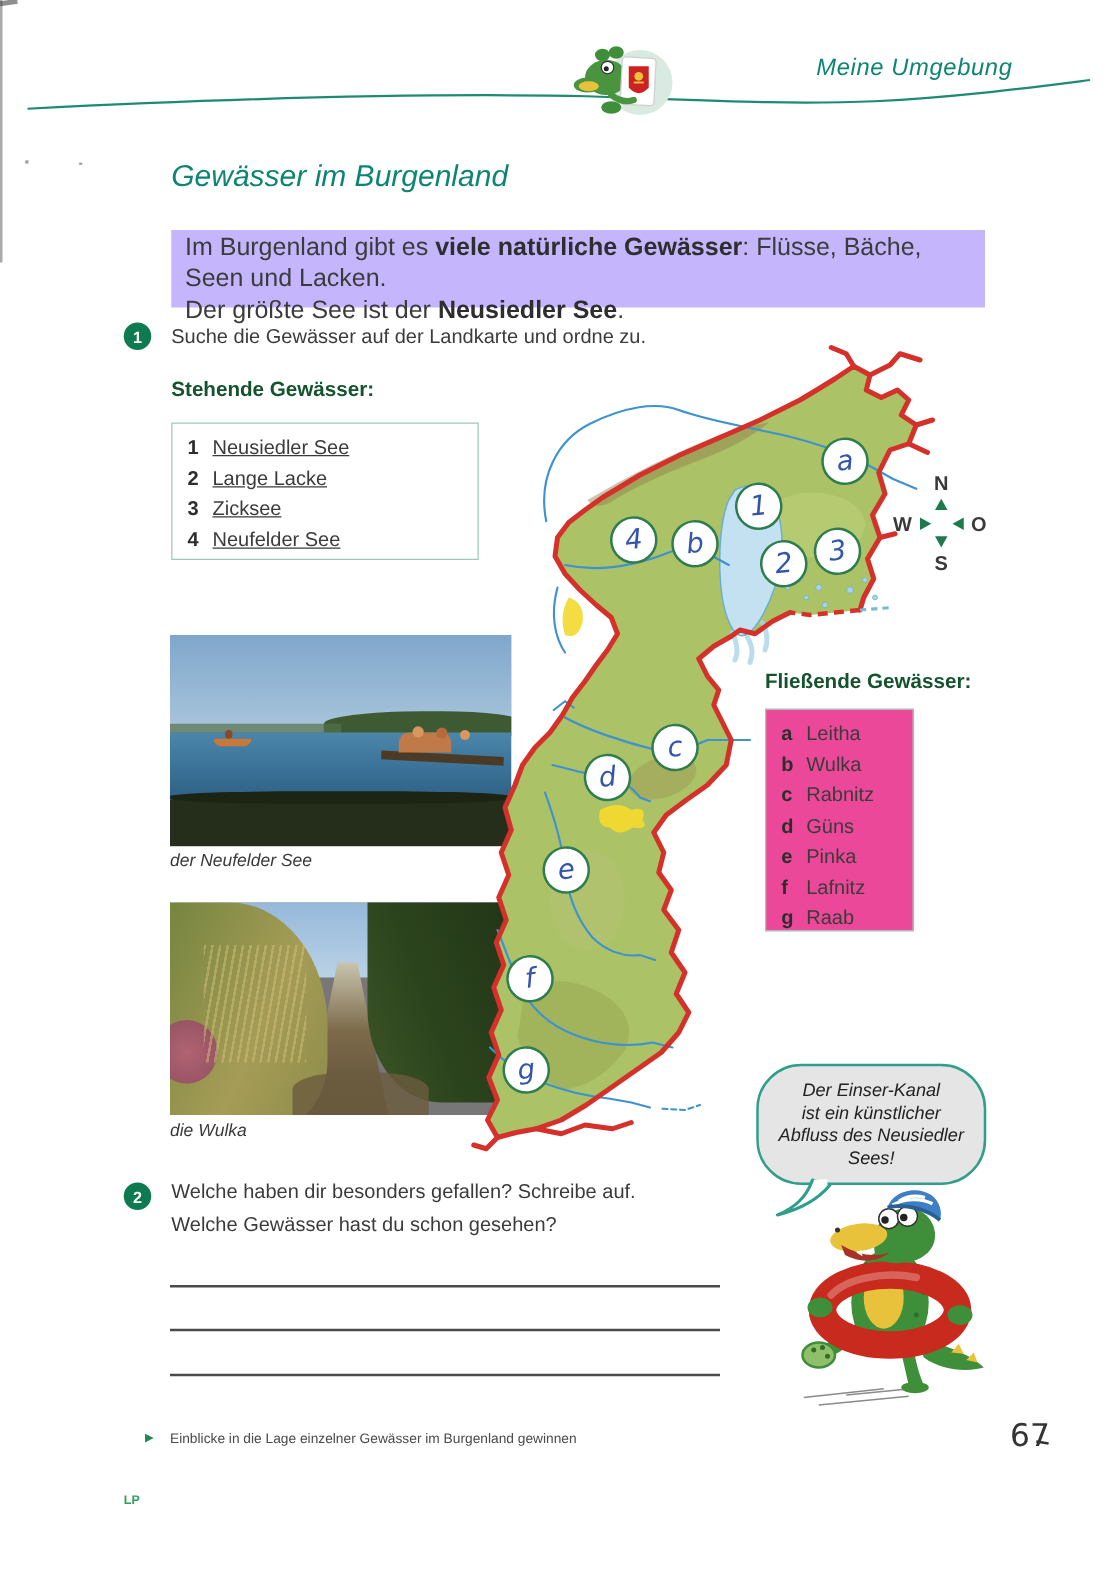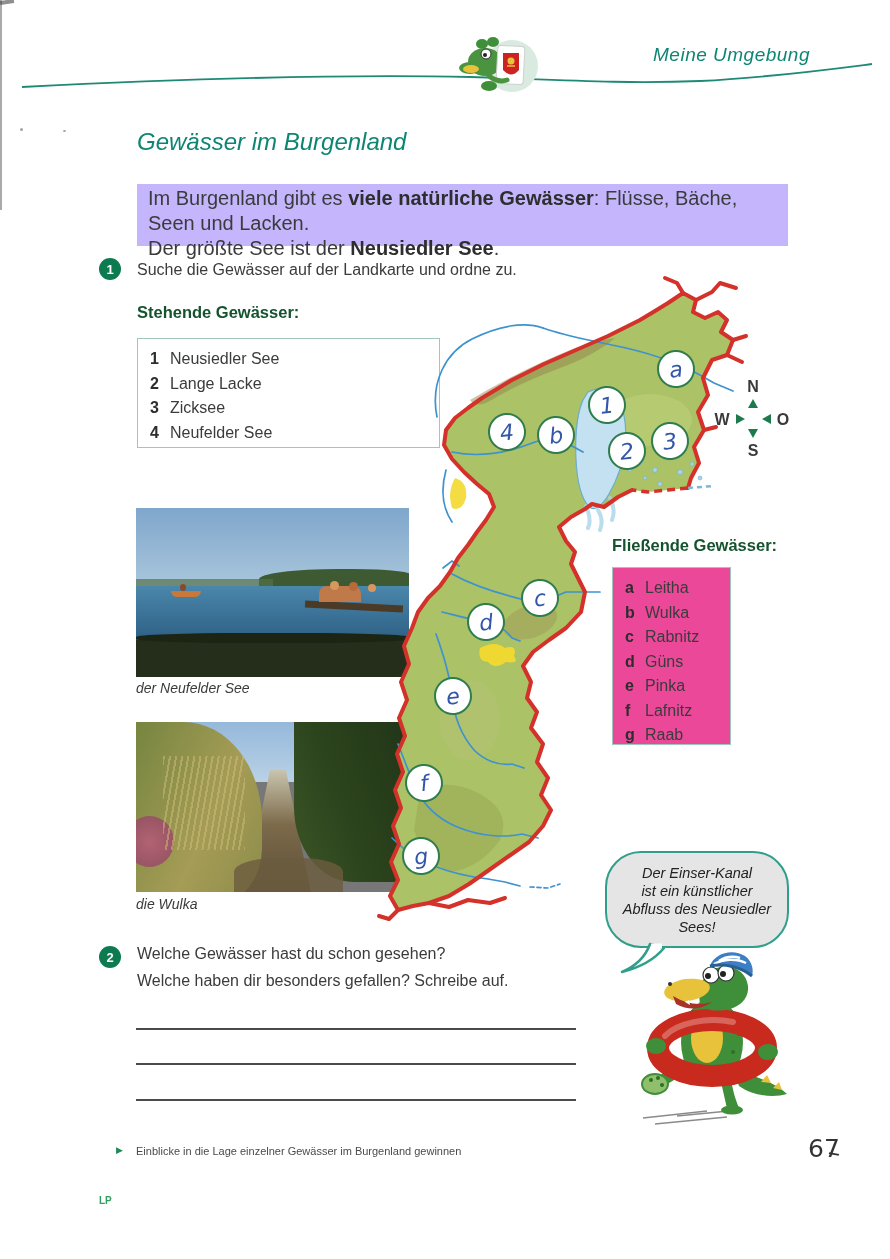--- a/index.html
+++ b/index.html
@@ -86,21 +86,21 @@
 <div class="abs" id="page-title">Gewässer im Burgenland</div>
 <div class="abs" id="intro">
   <div><span>Im Burgenland gibt es </span><b>viele natürliche Gewässer</b><span>: Flüsse, Bäche, Seen und Lacken.</span></div>
   <div><span>Der größte See ist der </span><b>Neusiedler See</b><span>.</span></div>
 </div>
 
 <div class="abs tasknum" style="left:99px;top:258px;">1</div>
 <div class="abs tasktext" style="left:137px;top:256px;">Suche die Gewässer auf der Landkarte und ordne zu.</div>
 
 <div class="abs list-head" style="left:137px;top:303px;">Stehende Gewässer:</div>
-<div class="abs list-box" style="left:137px;top:338px;width:303px;height:110px;">
+<div class="abs list-box" style="left:137px;top:338px;width:246px;height:110px;text-decoration:underline;">
   <div class="list-row"><span class="k">1</span><span class="v">Neusiedler See</span></div>
   <div class="list-row"><span class="k">2</span><span class="v">Lange Lacke</span></div>
   <div class="list-row"><span class="k">3</span><span class="v">Zicksee</span></div>
   <div class="list-row"><span class="k">4</span><span class="v">Neufelder See</span></div>
 </div>
 
 <div class="abs photo" style="left:136px;top:508px;width:273px;height:169px;">
   <div style="position:absolute;left:0;top:0;width:100%;height:46%;background:linear-gradient(#7fa6cb,#a9c6dc);"></div>
   <div style="position:absolute;left:45%;top:36%;width:58%;height:12%;background:#3e5a33;border-radius:50% 40% 0 0;"></div>
   <div style="position:absolute;left:0;top:42%;width:50%;height:5%;background:#55714a;opacity:.7;"></div>
@@ -240,22 +240,22 @@
   <div class="list-row"><span class="k">b</span><span class="v">Wulka</span></div>
   <div class="list-row"><span class="k">c</span><span class="v">Rabnitz</span></div>
   <div class="list-row"><span class="k">d</span><span class="v">Güns</span></div>
   <div class="list-row"><span class="k">e</span><span class="v">Pinka</span></div>
   <div class="list-row"><span class="k">f</span><span class="v">Lafnitz</span></div>
   <div class="list-row"><span class="k">g</span><span class="v">Raab</span></div>
 </div>
 
 <div class="abs tasknum" style="left:99px;top:946px;">2</div>
 <div class="abs tasktext" style="left:137px;top:940px;">
+  <div>Welche haben dir besonders gefallen? Schreibe auf.</div>
   <div>Welche Gewässer hast du schon gesehen?</div>
-  <div>Welche haben dir besonders gefallen? Schreibe auf.</div>
 </div>
 
 <div class="abs write-line" style="top:1028px;"></div>
 <div class="abs write-line" style="top:1063px;"></div>
 <div class="abs write-line" style="top:1099px;"></div>
 
 <div class="abs" id="bubble">
   <div>Der Einser-Kanal</div>
   <div>ist ein künstlicher</div>
   <div>Abfluss des Neusiedler</div>

